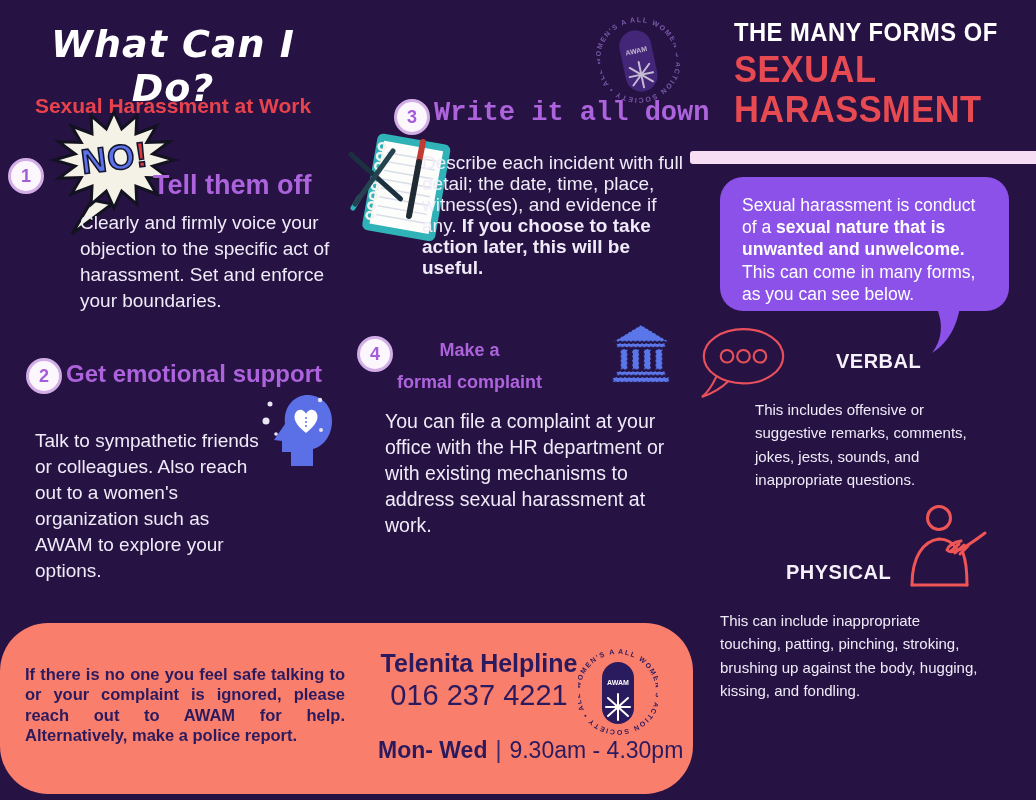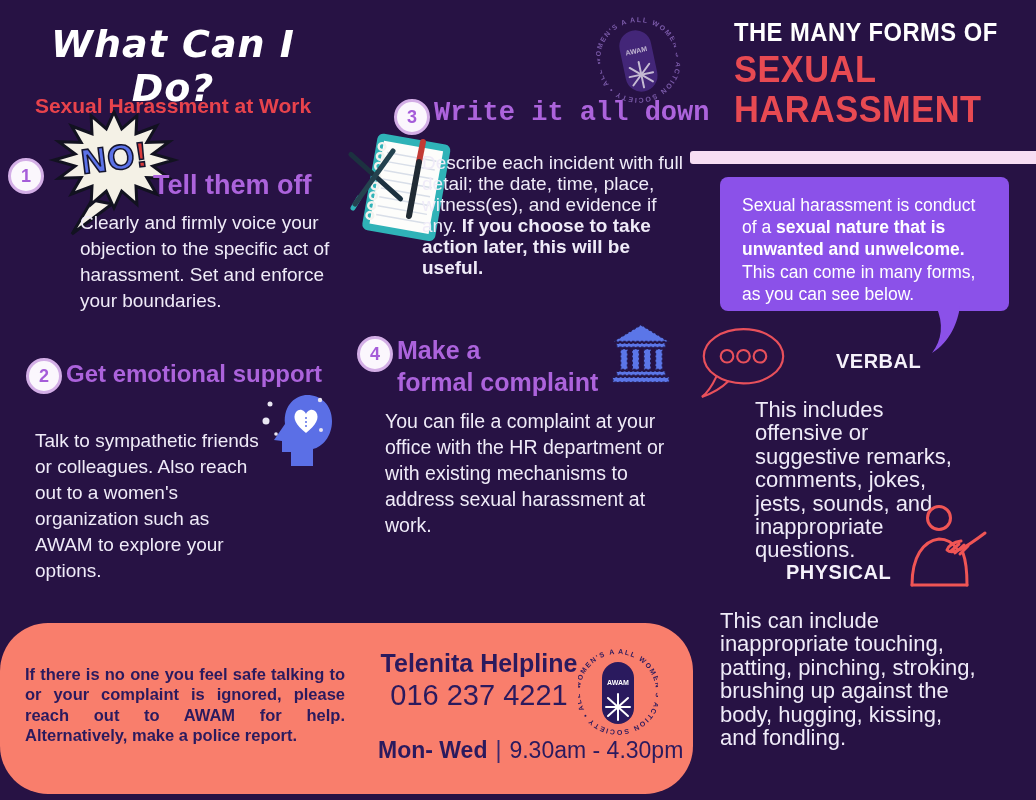--- a/index.html
+++ b/index.html
@@ -11,22 +11,22 @@
   .badge{width:30px;height:30px;border-radius:50%;background:#FBF7FD;border:3px solid #D3AEE6;
          color:#A55CD9;font-weight:800;font-size:18px;display:flex;align-items:center;justify-content:center;}
   .left-title{font-family:"DejaVu Sans",sans-serif;font-style:italic;font-weight:900;
               font-size:38px;color:#FFFFFF;letter-spacing:1px;text-align:center;}
   .left-sub{font-weight:700;font-size:21px;color:#E8434C;text-align:center;margin-top:18px;}
   .kicker{font-weight:800;font-size:25px;color:#FFFFFF;letter-spacing:.5px;
           transform:scaleX(.95);transform-origin:left top;white-space:nowrap;}
   .big-red{font-weight:800;font-size:37px;line-height:40px;color:#E84A52;letter-spacing:.5px;
            transform:scaleX(.93);transform-origin:left top;white-space:nowrap;}
   .form-label{font-weight:800;font-size:20px;color:#F5F1FA;letter-spacing:.5px;}
-  .form-body{font-size:22px;line-height:23.4px;color:#EFEBF8;}
-  .bubble{background:#8B51E9;border-radius:8px;}
+  .form-body{font-size:15px;line-height:23.4px;color:#EFEBF8;}
+  .bubble{background:#8B51E9;border-radius:23px;}
   .bubble-txt{font-size:17.5px;line-height:22.2px;color:#FFFFFF;padding:17px 22px 0 22px;}
   .coral-box{background:#F97E6C;border-radius:48px;}
   .note-txt{font-weight:700;font-size:16.5px;line-height:20.3px;color:#2B1A5E;text-align:justify;}
   .helpline{text-align:center;color:#2B1A5E;}
   .helpline .t{font-size:25px;font-weight:600;line-height:30px;}
   .helpline .n{font-size:29px;font-weight:400;line-height:34px;}
   .hours{font-size:23px;color:#2B1A5E;white-space:nowrap;}
   .hours .d{font-weight:700;}
   .hours .sep{font-weight:300;margin:0 8px;color:#3b2a6e;}
   .no-text{font-weight:900;font-size:35px;letter-spacing:1px;color:#5B72E8;
@@ -134,21 +134,21 @@
       <line x1="78" y1="18" x2="74" y2="38" stroke="#C23A35" stroke-width="6" stroke-linecap="round"></line>
       <line x1="74" y1="38" x2="64" y2="92" stroke="#202a33" stroke-width="6" stroke-linecap="round"></line>
     </svg>
   </div>
 
   <div class="abs body-txt" style="left:422px;top:152px;width:264px;line-height:21px;"><span>Describe each incident with full detail; the date, time, place, witness(es), and evidence if any. </span><strong>If you choose to take action later, this will be useful.</strong></div>
 
   <div class="abs badge" style="left:357px;top:336px;">
     <span>4</span>
   </div>
-  <div class="abs purple-h" style="left:397px;top:334px;font-size:25px;line-height:32px;">
+  <div class="abs purple-h" style="left:397px;top:334px;font-size:18px;line-height:32px;text-align:center;">
     <div>Make a</div>
     <div>formal complaint</div>
   </div>
 
   <div class="abs" style="left:610px;top:322px;width:62px;height:62px;">
     <svg width="62" height="62" viewBox="0 0 64 64">
       <g fill="#5B76E8" stroke="#241a4e" stroke-width="1.4" stroke-dasharray="2.5,2">
         <polygon points="32,3 60,20 4,20"></polygon>
         <rect x="7" y="22" width="50" height="4"></rect>
         <rect x="11" y="28" width="7" height="21"></rect>

